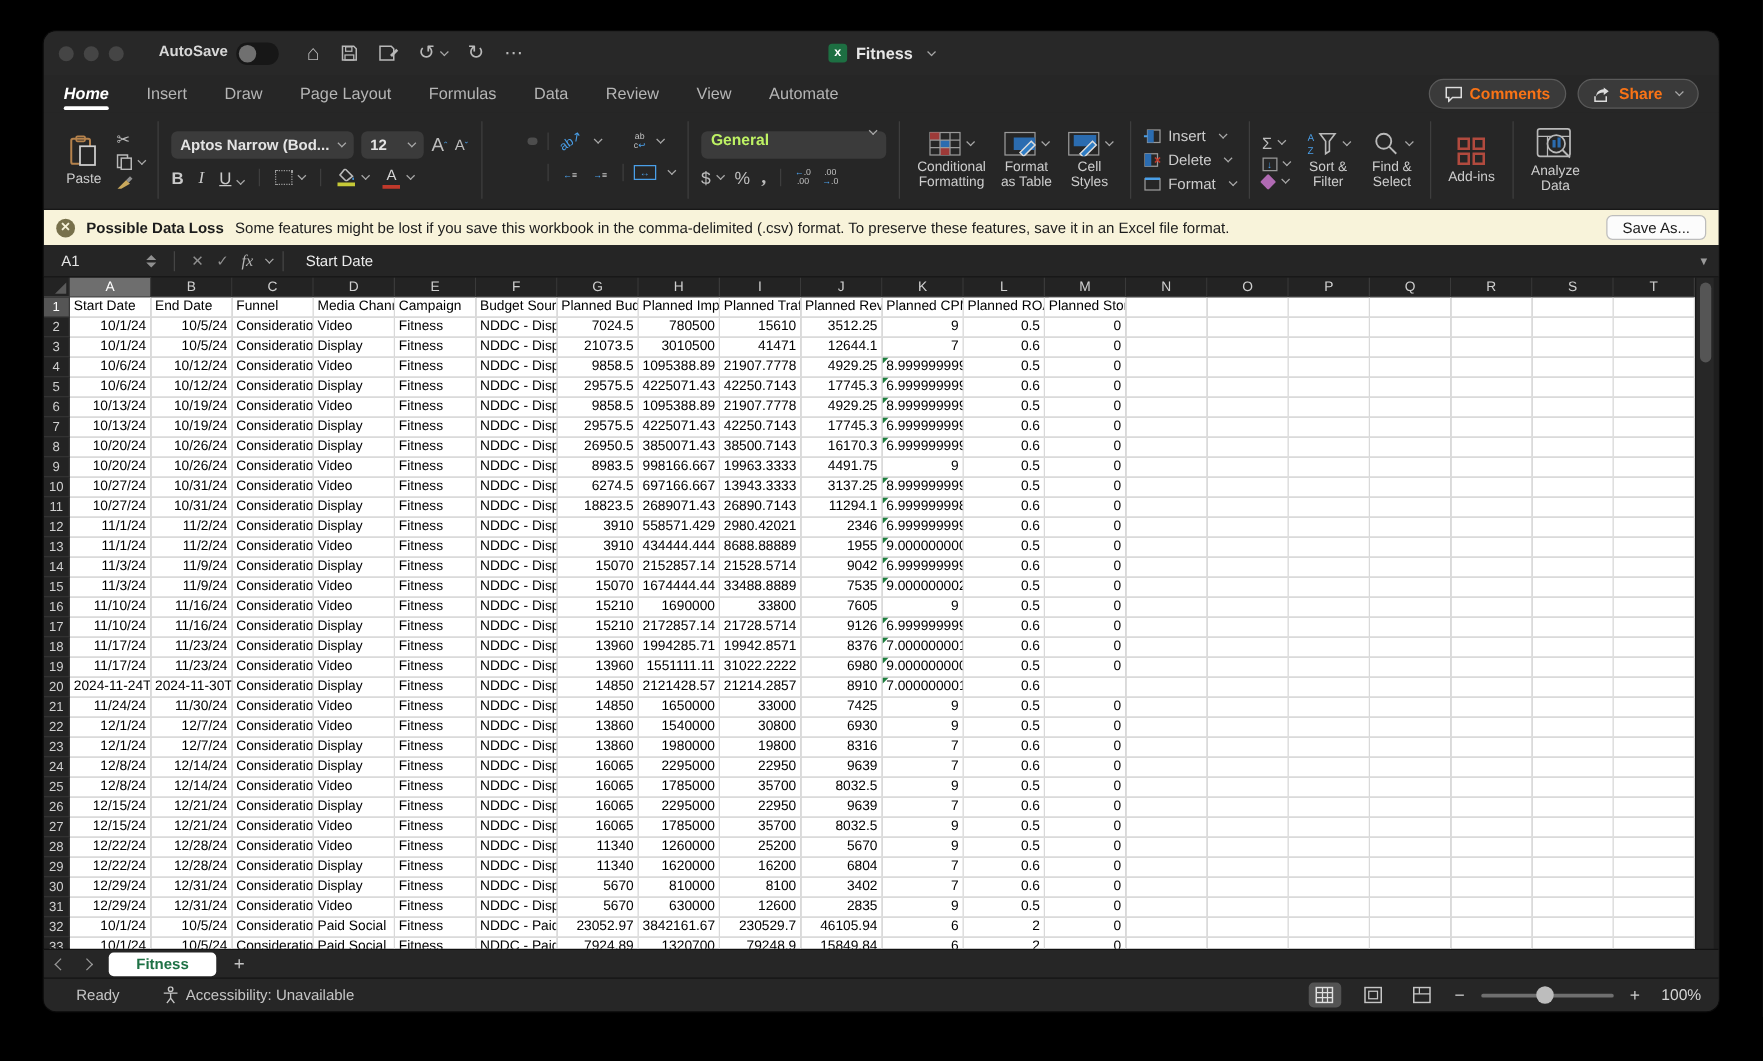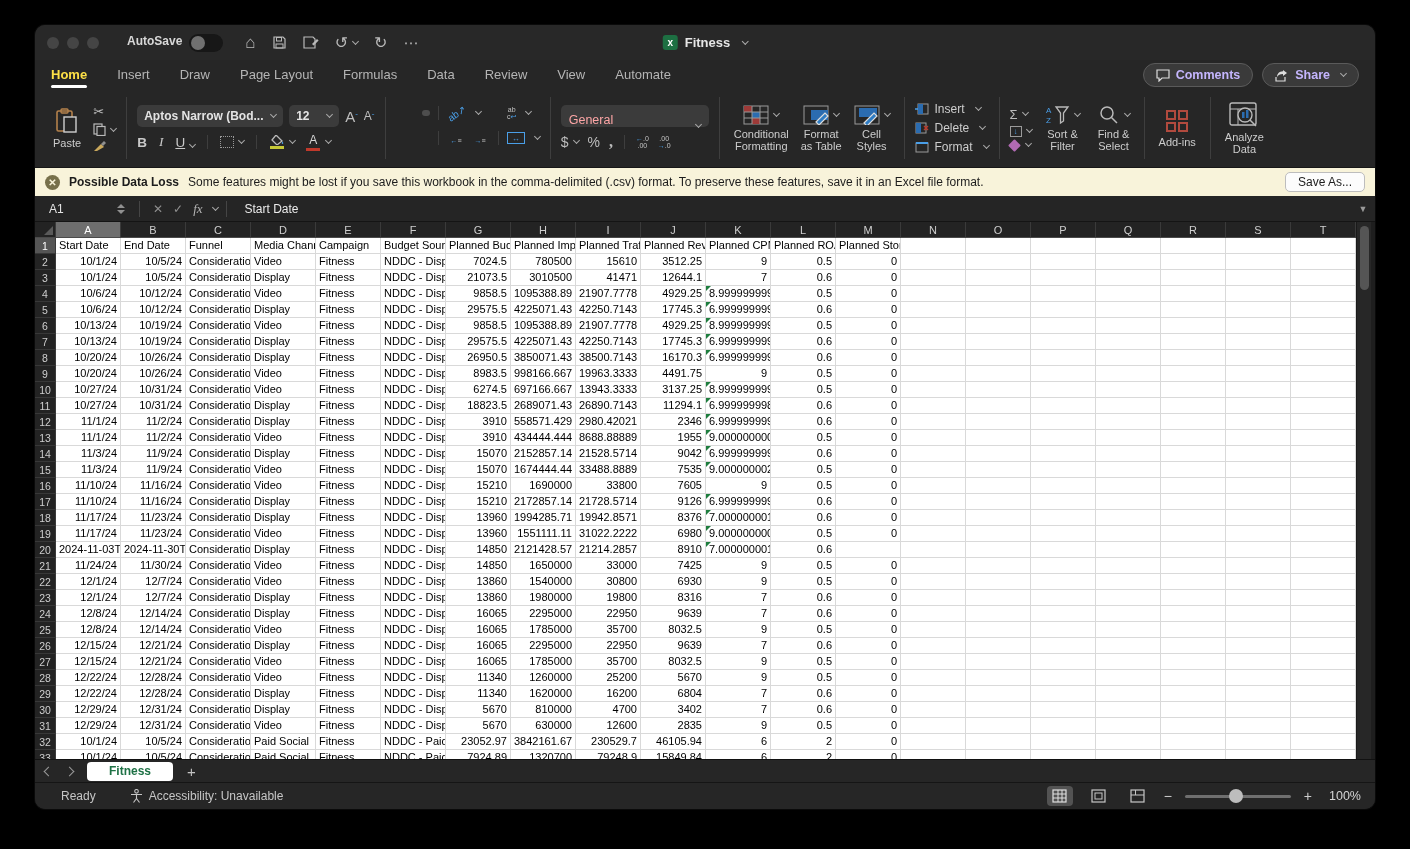--- a/index.html
+++ b/index.html
@@ -22,44 +22,44 @@
   .title-right { margin-left:auto; display:flex; align-items:center; gap:14px; }
   .searchbox { width:272px; height:22px; background:#3d3d3d; border-radius:6px; display:flex; align-items:center; padding:0 8px; gap:6px; }
   .searchbox span { color:#999; font-size:12.5px; }
   .ch { display:inline-block; width:6px; height:6px; border-right:1.5px solid #a9a9a9; border-bottom:1.5px solid #a9a9a9; transform:rotate(45deg); margin-left:5px; margin-top:-3px; flex:none; }
   .ch.sm { width:5px; height:5px; }
 
   
   .tabsrow { height:30px; background:#262626; display:flex; align-items:center; padding:0 16px; flex:none; }
   .rtabs { display:flex; gap:30px; }
   .rtab { color:#b5b5b5; font-size:13px; padding:5px 0 7px; position:relative; cursor:default; }
-  .rtab.active { color:#fde047; font-weight:bold; }
+  .rtab.active { color:#ffffff; font-weight:bold;font-style:italic; }
   .rtab.active::after { content:""; position:absolute; left:0; right:0; bottom:1px; height:3px; background:#fff; border-radius:2px; }
   .tabs-right { margin-left:auto; display:flex; gap:9px; }
-  .pillbtn { height:24px; background:#3a3a3a; border:1px solid #5a5a5a; border-radius:12px; color:#c4b5fd; font-size:12.5px; font-weight:bold; display:flex; align-items:center; gap:6px; padding:0 12px; }
+  .pillbtn { height:24px; background:#3a3a3a; border:1px solid #5a5a5a; border-radius:12px; color:#f97316; font-size:12.5px; font-weight:bold; display:flex; align-items:center; gap:6px; padding:0 12px; }
 
   
   .ribbon { height:78px; background:#262626; border-bottom:1px solid #171717; display:flex; align-items:stretch; padding:5px 8px 6px; flex:none; color:#c9c9c9; }
   .grp { display:flex; align-items:center; gap:8px; padding:0 6px; }
   .vdiv { width:1px; background:#3e3e3e; margin:2px 4px; flex:none; }
   .bigbtn { display:flex; flex-direction:column; align-items:center; justify-content:center; gap:3px; font-size:11px; color:#cdcdcd; text-align:center; line-height:12px; padding:2px 4px; border-radius:4px; }
   .mini { font-size:13px; color:#bdbdbd; display:flex; align-items:center; }
   .colstack { display:flex; flex-direction:column; justify-content:center; gap:6px; }
   .rowline { display:flex; align-items:center; gap:10px; }
   .fontbox { width:146px; height:22px; background:#3b3b3b; border-radius:5px; display:flex; align-items:center; padding:0 7px; font-size:12px; color:#e4e4e4; font-weight:bold; }
   .fontbox.size { width:50px; }
   .fontbox .nm { flex:1; overflow:hidden; white-space:nowrap; }
   .fmtletters { display:flex; align-items:center; gap:12px; font-size:13.5px; }
   .b { font-weight:bold; } .i { font-style:italic; font-family:"Liberation Serif",serif; } .u { text-decoration:underline; }
   .swatch { display:flex; flex-direction:column; align-items:center; width:16px; }
   .swatch .bar { width:14px; height:3px; margin-top:1px; }
   .bars { width:14px; height:11px; background:repeating-linear-gradient(to bottom,#c3c3c3 0 1.5px,transparent 1.5px 4.7px); }
   .alignbtn { padding:3px 4px; border-radius:3px; }
   .alignbtn.sel { background:#4d4d4d; }
-  .selectbox { width:148px; height:22px; background:#3b3b3b; border-radius:5px; display:flex; align-items:flex-end; padding:0 8px; font-size:12.5px; color:#fca5a5; font-weight:normal; }
+  .selectbox { width:148px; height:22px; background:#3b3b3b; border-radius:5px; display:flex; align-items:flex-start; padding:0 8px; font-size:12.5px; color:#bef264; font-weight:bold; }
   .selectbox .nm { flex:1; }
   .microstack { font-size:7px; line-height:7px; color:#c3c3c3; text-align:center; }
   .microstack .blue { color:#4a9fe8; }
   .menuitem { display:flex; align-items:center; gap:6px; font-size:12px; color:#cdcdcd; }
   .ic12 { width:14px; height:12px; flex:none; }
 
   
   .banner { height:28px; background:#f8f3da; display:flex; align-items:center; gap:9px; padding:0 10px; flex:none; }
   .bannericon { width:15px; height:15px; border-radius:50%; background:#77704b; color:#f8f3da; font-size:10px; font-weight:bold; display:flex; align-items:center; justify-content:center; flex:none; }
   .bannertitle { font-size:12px; font-weight:bold; color:#1c1c1c; }
@@ -942,21 +942,21 @@
           <div class="cell r"></div>
           <div class="cell r"></div>
           <div class="cell r"></div>
           <div class="cell r"></div>
           <div class="cell r"></div>
           <div class="cell r"></div>
           <div class="cell r"></div>
         </div>
         <div class="grow">
           <div class="rowhdr">20</div>
-          <div class="cell r">2024-11-03T</div>
+          <div class="cell r">2024-11-24T</div>
           <div class="cell r">2024-11-30T</div>
           <div class="cell">Consideratio</div>
           <div class="cell">Display</div>
           <div class="cell">Fitness</div>
           <div class="cell">NDDC - Disp</div>
           <div class="cell r">14850</div>
           <div class="cell r">2121428.57</div>
           <div class="cell r">21214.2857</div>
           <div class="cell r">8910</div>
           <div class="cell r">7.000000001<span class="flag"></span></div>
@@ -1180,21 +1180,21 @@
         <div class="grow">
           <div class="rowhdr">30</div>
           <div class="cell r">12/29/24</div>
           <div class="cell r">12/31/24</div>
           <div class="cell">Consideratio</div>
           <div class="cell">Display</div>
           <div class="cell">Fitness</div>
           <div class="cell">NDDC - Disp</div>
           <div class="cell r">5670</div>
           <div class="cell r">810000</div>
-          <div class="cell r">4700</div>
+          <div class="cell r">8100</div>
           <div class="cell r">3402</div>
           <div class="cell r">7</div>
           <div class="cell r">0.6</div>
           <div class="cell r">0</div>
           <div class="cell r"></div>
           <div class="cell r"></div>
           <div class="cell r"></div>
           <div class="cell r"></div>
           <div class="cell r"></div>
           <div class="cell r"></div>

